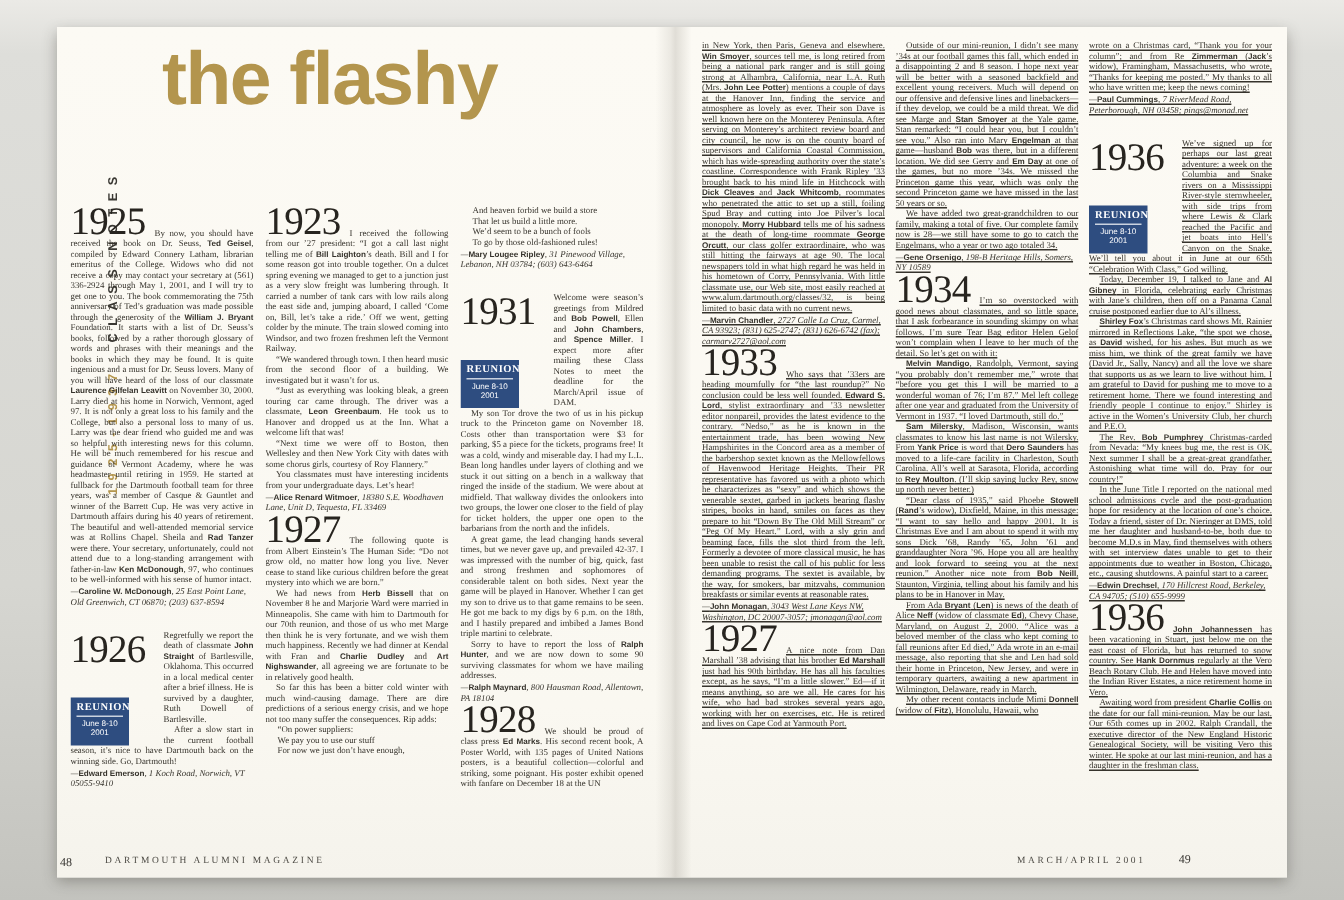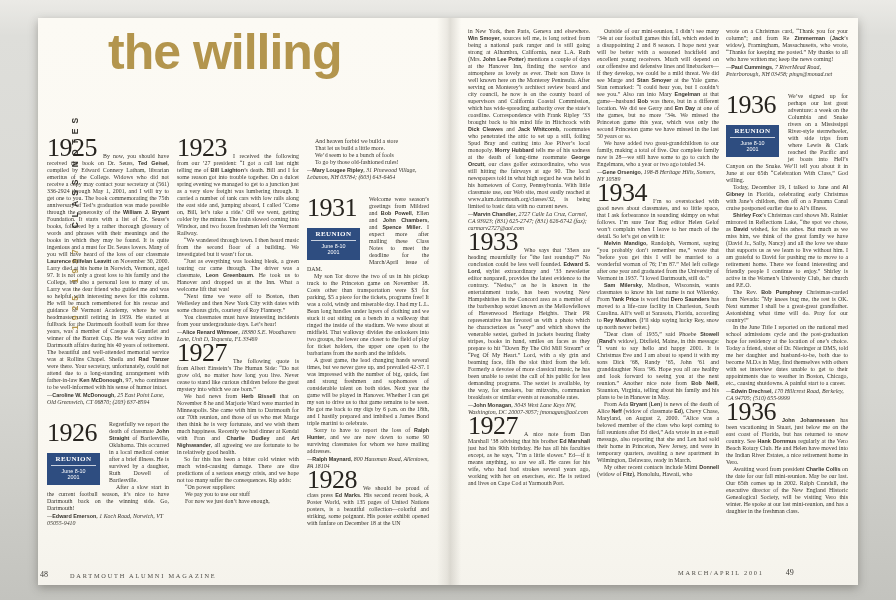--- a/index.html
+++ b/index.html
@@ -28,59 +28,59 @@
   .title{position:absolute;left:70px;top:8px;
          font-family:"Liberation Sans",sans-serif;font-weight:bold;
          font-size:50px;line-height:52px;letter-spacing:-1px;color:var(--accent-gold);}
   
   .cols{position:absolute;display:flex;}
   .cols-left{left:9px;top:120px;gap:8px;}
   .cols-right{left:430px;top:10px;gap:7px;}
   .col{width:122px;overflow:hidden;color:var(--body-ink);
        font-size:5.9px;line-height:7px;}
   .cols-left .col{height:428px;}
-  .cols-right .col{height:536px;}
+  .cols-right .col{height:536px;text-decoration:underline;}
   .para{margin:0;text-align:justify;text-indent:7px;}
   .para.lead{text-indent:56px;}
   .para.cont{text-indent:0;}
   .section{position:relative;margin-top:15px;}
   .num{font-family:"Liberation Serif",serif;color:#27241f;font-size:26px;
        line-height:22px;letter-spacing:-.5px;}
   .num.abs{position:absolute;left:0;top:-16px;}
   .hstack{float:left;width:57px;margin:1px 5px 1px 0;}
-  .rbox{background:var(--reunion-blue);color:#fff;width:53px;box-sizing:border-box;
-        text-align:center;padding:3px 2px 4px;margin-top:9px;}
+  .rbox{background:var(--reunion-blue);color:#fff;width:39px;box-sizing:border-box;
+        text-align:center;padding:3px 2px 4px;margin-top:21px;}
   .r1{font-family:"Liberation Serif",serif;font-weight:bold;font-size:7px;
       letter-spacing:.4px;border-bottom:1px solid rgba(255,255,255,.75);
       padding-bottom:2px;margin:0 2px 2px;}
   .r2{font-family:"Liberation Sans",sans-serif;font-size:5.4px;line-height:6.4px;}
   .sig{margin:1px 0 2px;font-style:italic;text-align:left;text-indent:0;line-height:7px;}
   .sig b{font-style:normal;}
   b.nm{font-family:"Liberation Sans",sans-serif;font-weight:bold;font-size:5.4px;}
   .poem{margin:0 0 1px 8px;}
   .pline{line-height:7px;}
   
-  .footer-l{position:absolute;left:2px;top:552px;display:flex;align-items:flex-end;gap:22px;}
+  .footer-l{position:absolute;left:2px;top:552px;display:flex;align-items:flex-start;gap:22px;}
   .footer-r{position:absolute;left:640px;top:550px;display:flex;align-items:baseline;gap:22px;}
   .pgnum{font-size:8px;color:#3a3834;}
   .fttext{font-size:6.3px;letter-spacing:1.8px;color:#4c4a44;}
 </style>
 </head>
 <body>
 
 <div class="scan">
   <div class="spread">
     <div class="fold"></div>
 
     <div class="sidebar">
       <span class="sb-range">1925-1937</span>
       <span class="sb-label">CLASS NOTES</span>
     </div>
 
-    <div class="title">the willing</div>
+    <div class="title">the flashy</div>
 
     <div class="cols cols-left">
       <div class="col">
           <div class="section">
             <span class="num abs">1925</span>
             <p class="para lead">By now, you should have received the book on Dr. Seuss, <b class="nm">Ted Geisel</b>, compiled by Edward Connery Latham, librarian emeritus of the College. Widows who did not receive a copy may contact your secretary at (561) 336-2924 through May 1, 2001, and I will try to get one to you. The book commemorating the 75th anniversary of Ted’s graduation was made possible through the generosity of the <b class="nm">William J. Bryant</b> Foundation. It starts with a list of Dr. Seuss’s books, followed by a rather thorough glossary of words and phrases with their meanings and the books in which they may be found. It is quite ingenious and a must for Dr. Seuss lovers. Many of you will have heard of the loss of our classmate <b class="nm">Laurence Gilfelan Leavitt</b> on November 30, 2000. Larry died at his home in Norwich, Vermont, aged 97. It is not only a great loss to his family and the College, but also a personal loss to many of us. Larry was the dear friend who guided me and was so helpful with interesting news for this column. He will be much remembered for his rescue and guidance of Vermont Academy, where he was headmaster until retiring in 1959. He started at fullback for the Dartmouth football team for three years, was a member of Casque &amp; Gauntlet and winner of the Barrett Cup. He was very active in Dartmouth affairs during his 40 years of retirement. The beautiful and well-attended memorial service was at Rollins Chapel. Sheila and <b class="nm">Rad Tanzer</b> were there. Your secretary, unfortunately, could not attend due to a long-standing arrangement with father-in-law <b class="nm">Ken McDonough</b>, 97, who continues to be well-informed with his sense of humor intact.</p>
           </div>
           <p class="sig">—<b class="nm">Caroline W. McDonough</b>, 25 East Point Lane, Old Greenwich, CT 06870; (203) 637-8594</p>
           <div class="section reunion">
             <div class="hstack">

